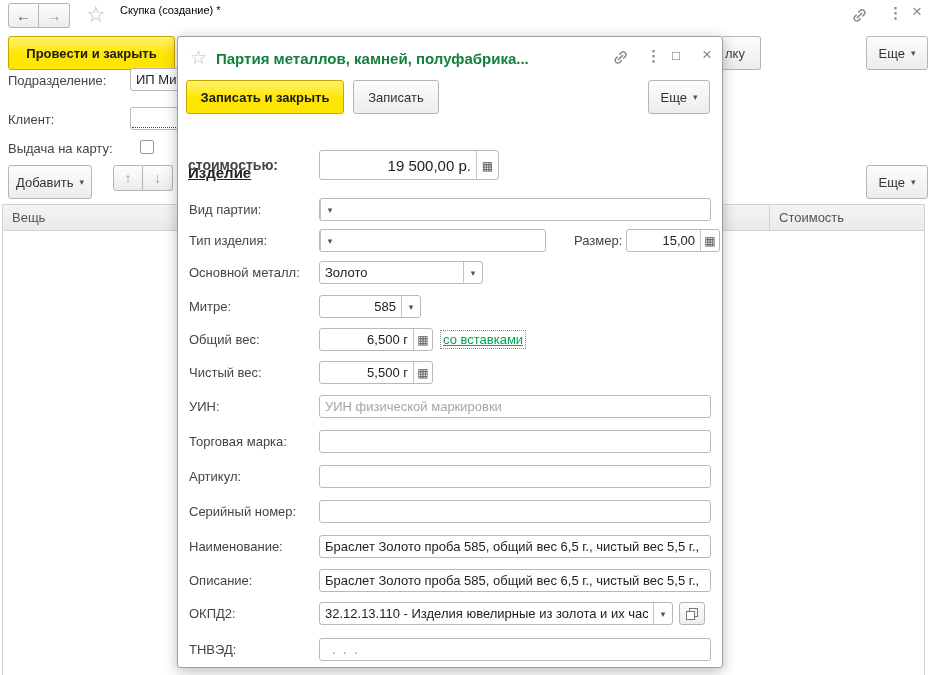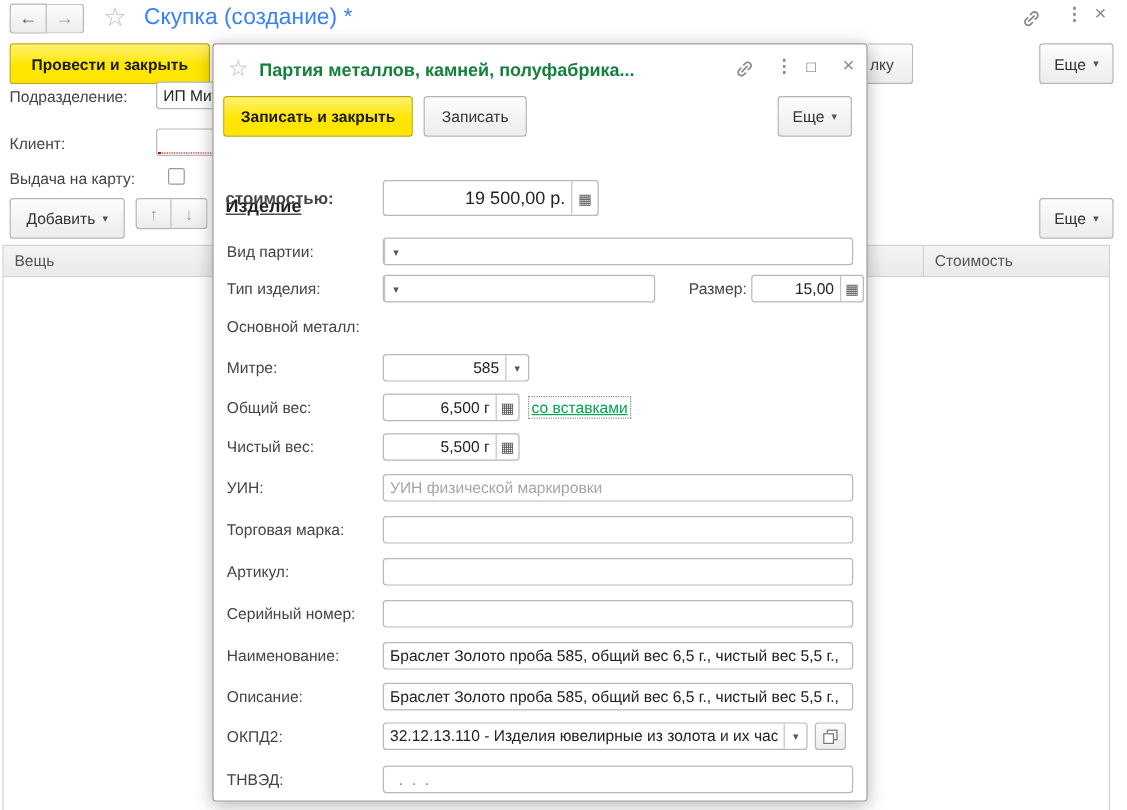--- a/index.html
+++ b/index.html
@@ -32,21 +32,21 @@
   .navpair .btn { width:31px; padding:0; }
   .navpair .btn:first-child { border-top-right-radius:0; border-bottom-right-radius:0; }
   .navpair .btn:last-child { border-top-left-radius:0; border-bottom-left-radius:0; border-left:none; }
   .arrow-back::before { content:"←"; color:#555; font-size:15px; }
   .arrow-fwd::before { content:"→"; color:#9a9a9a; font-size:15px; }
   .arrow-up::before { content:"↑"; color:#93a6b5; font-size:14px; font-weight:bold; }
   .arrow-down::before { content:"↓"; color:#93a6b5; font-size:14px; font-weight:bold; }
 
   .star-icon { color:#b9b9b9; font-size:20px; line-height:1; }
   .star-icon::before { content:"☆"; }
-  .win-title { font-size:19px; color:#3b82f6; white-space:nowrap; }
+  .win-title { font-size:11px; color:#000000; white-space:nowrap; }
 
   .icon-dots { color:#8a8a8a; font-size:15px; font-weight:bold; line-height:1; }
   .icon-dots::before { content:"⋮"; }
   .icon-close { color:#8a8a8a; font-size:17px; line-height:1; }
   .icon-close::before { content:"×"; }
   .icon-max { color:#6a6a6a; font-size:13px; line-height:1; }
   .icon-max::before { content:"□"; }
 
   
   .ipt {
@@ -149,21 +149,21 @@
 
   <label class="abs flabel" style="left:8px;top:112px;">Клиент:</label>
   <div class="abs ipt" style="left:130px;top:107px;width:90px;">
     <input style="">
   </div>
   <div class="abs req-line" style="left:132px;top:127px;width:86px;"></div>
 
   <label class="abs flabel" style="left:8px;top:141px;">Выдача на карту:</label>
   <span class="abs cb" style="left:140px;top:140px;"></span>
 
-  <div class="abs btn" style="left:8px;top:165px;width:96px;height:26px;">
+  <div class="abs btn" style="left:8px;top:165px;width:84px;height:26px;">
     <span>Добавить</span>
       <span class="caret"></span>
   </div>
   <div class="abs navpair" style="left:113px;top:165px;">
     <div class="btn" style="height:26px;width:30px;">
         <span class="arrow-up"></span>
       </div>
     <div class="btn" style="height:26px;width:30px;">
         <span class="arrow-down"></span>
       </div>
@@ -231,23 +231,29 @@
     </div>
     <label class="flabel" style="position:absolute;left:396px;top:196px;">Размер:</label>
     <div class="ipt num" style="position:absolute;left:448px;top:192px;width:94px;">
       <input value="15,00" style="">
       <span class="seg">
           <span class="calc-icon"></span>
         </span>
     </div>
 
     <label class="flabel" style="position:absolute;left:11px;top:228px;">Основной металл:</label>
+    <div class="ipt" style="position:absolute;left:141px;top:224px;width:164px;">
+      <input value="Золото" style="">
+      <span class="seg caret-seg">
+          <span class="caret"></span>
+        </span>
+    </div>
 
     <label class="flabel" style="position:absolute;left:11px;top:262px;">Митре:</label>
-    <div class="ipt num" style="position:absolute;left:141px;top:258px;width:122px;">
+    <div class="ipt num" style="position:absolute;left:141px;top:258px;width:102px;">
       <input value="585" style="">
       <span class="seg caret-seg">
           <span class="caret"></span>
         </span>
     </div>
 
     <label class="flabel" style="position:absolute;left:11px;top:295px;">Общий вес:</label>
     <div class="ipt num" style="position:absolute;left:141px;top:291px;width:114px;">
       <input value="6,500 г" style="">
       <span class="seg">

